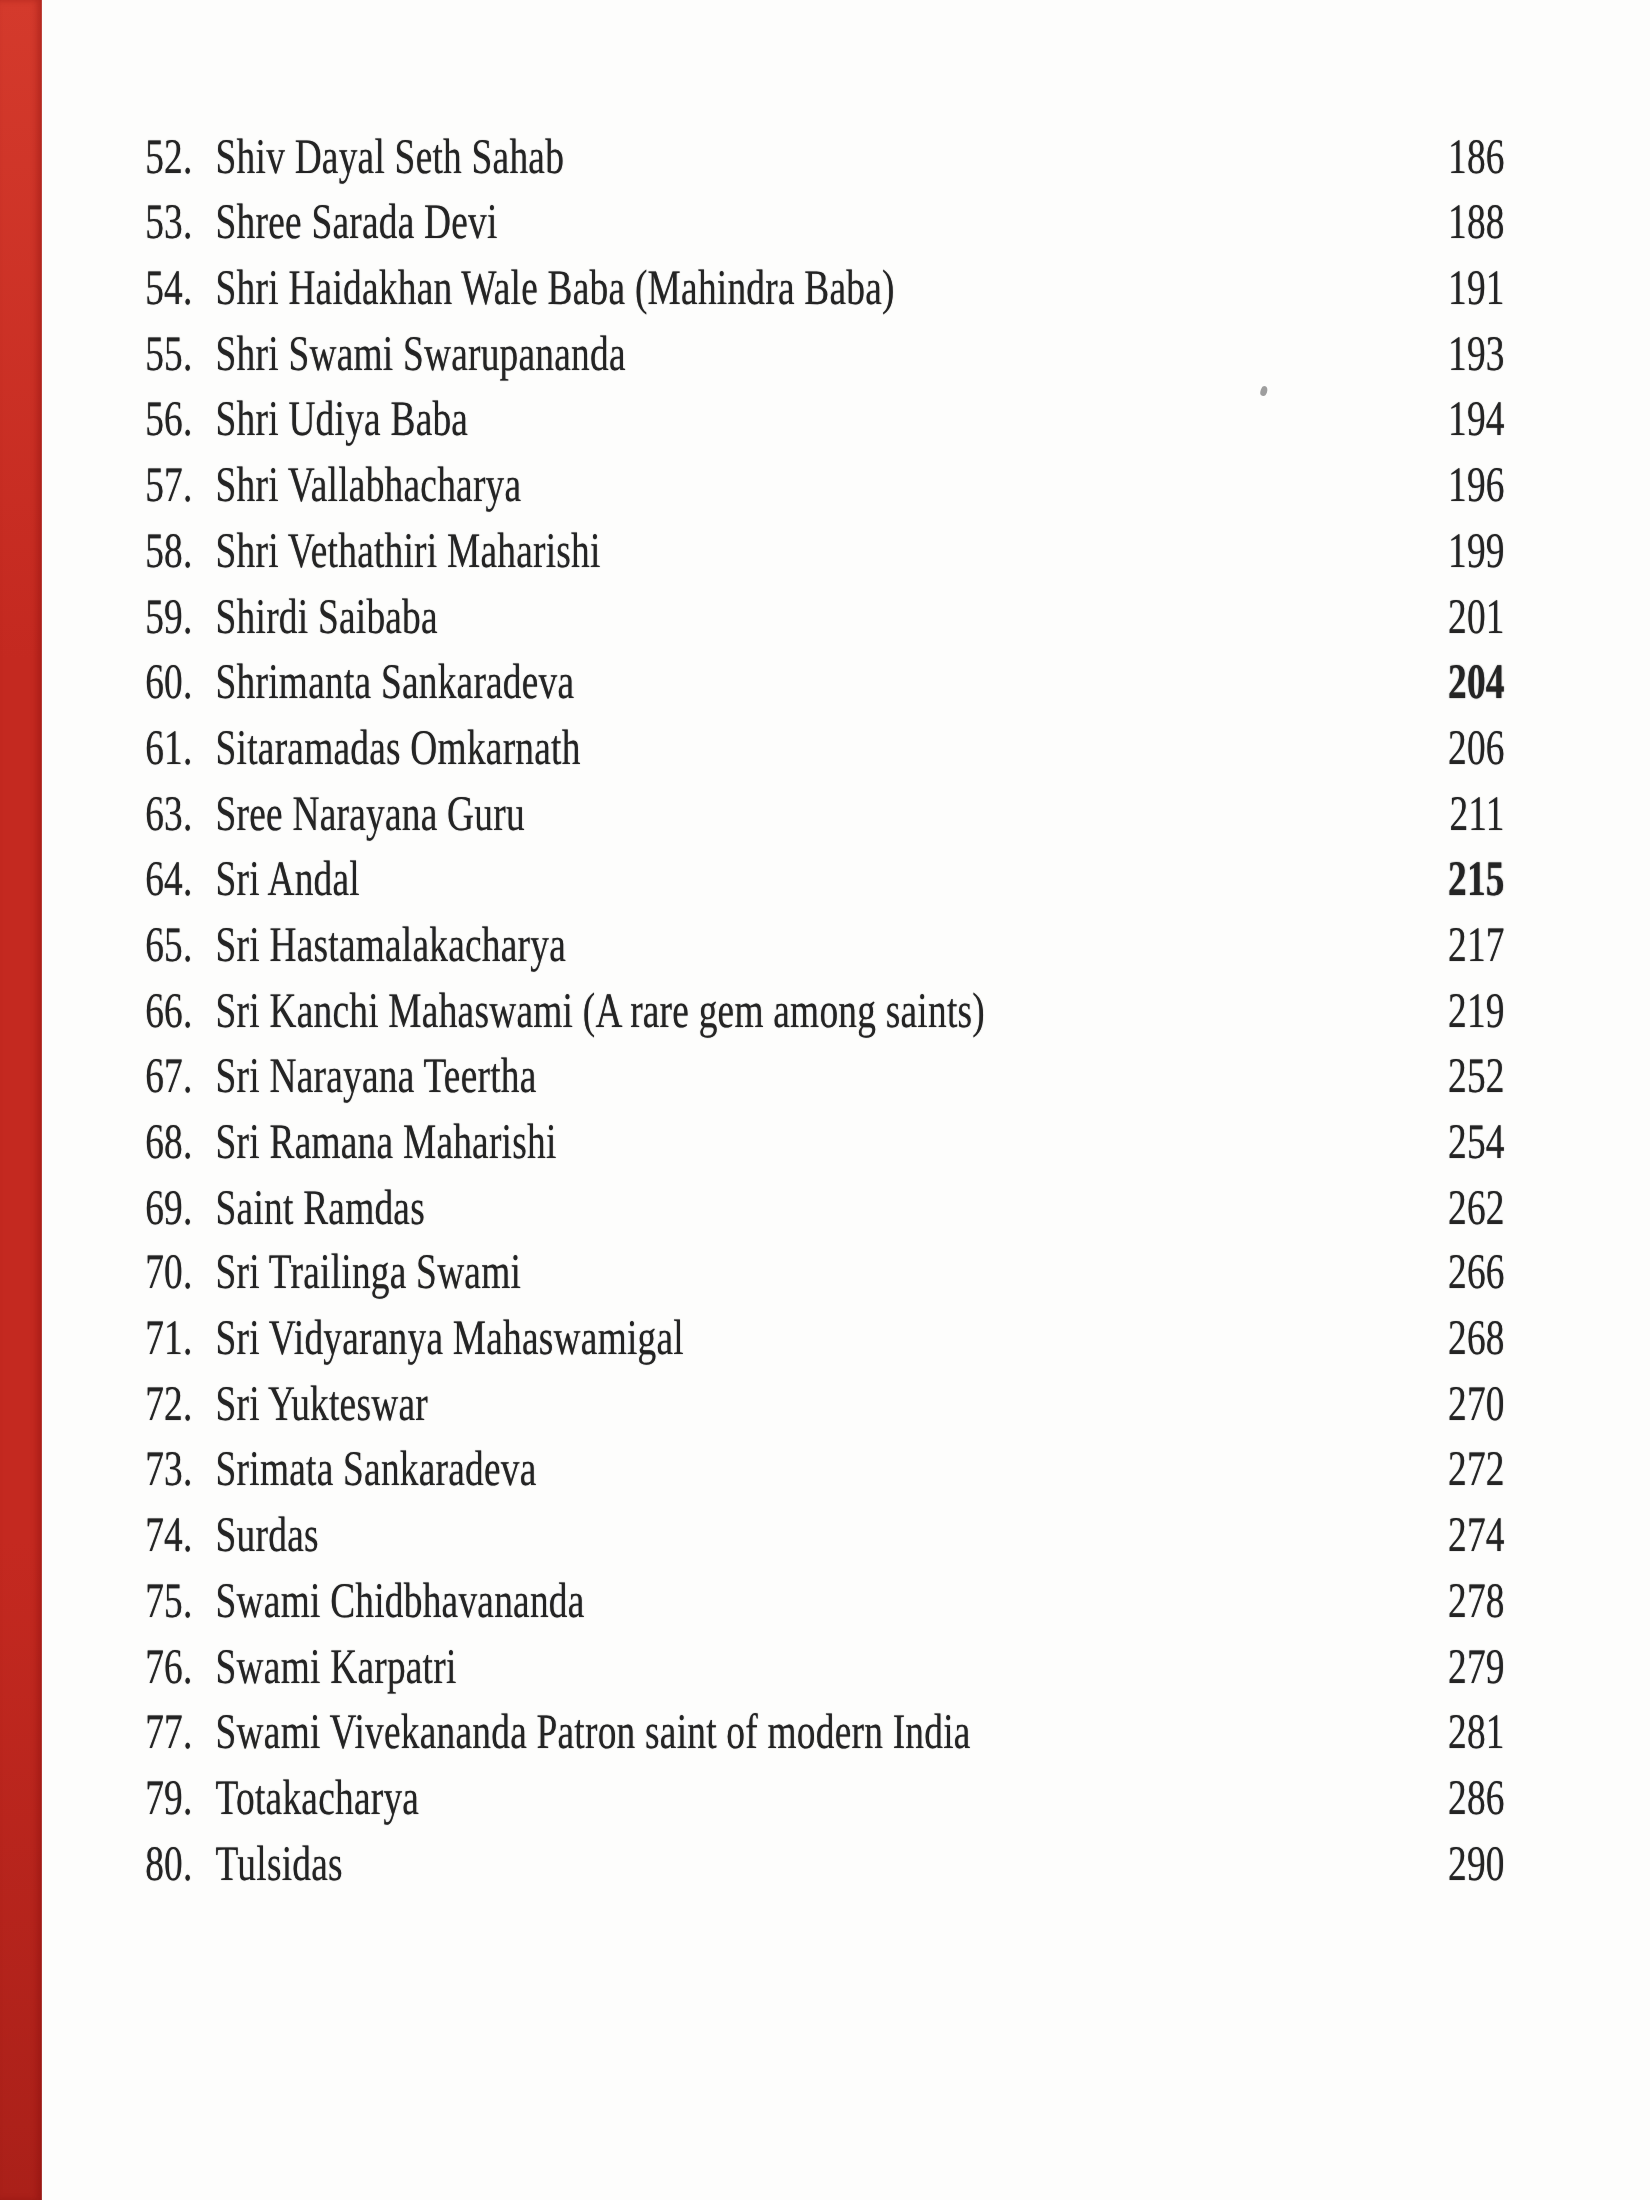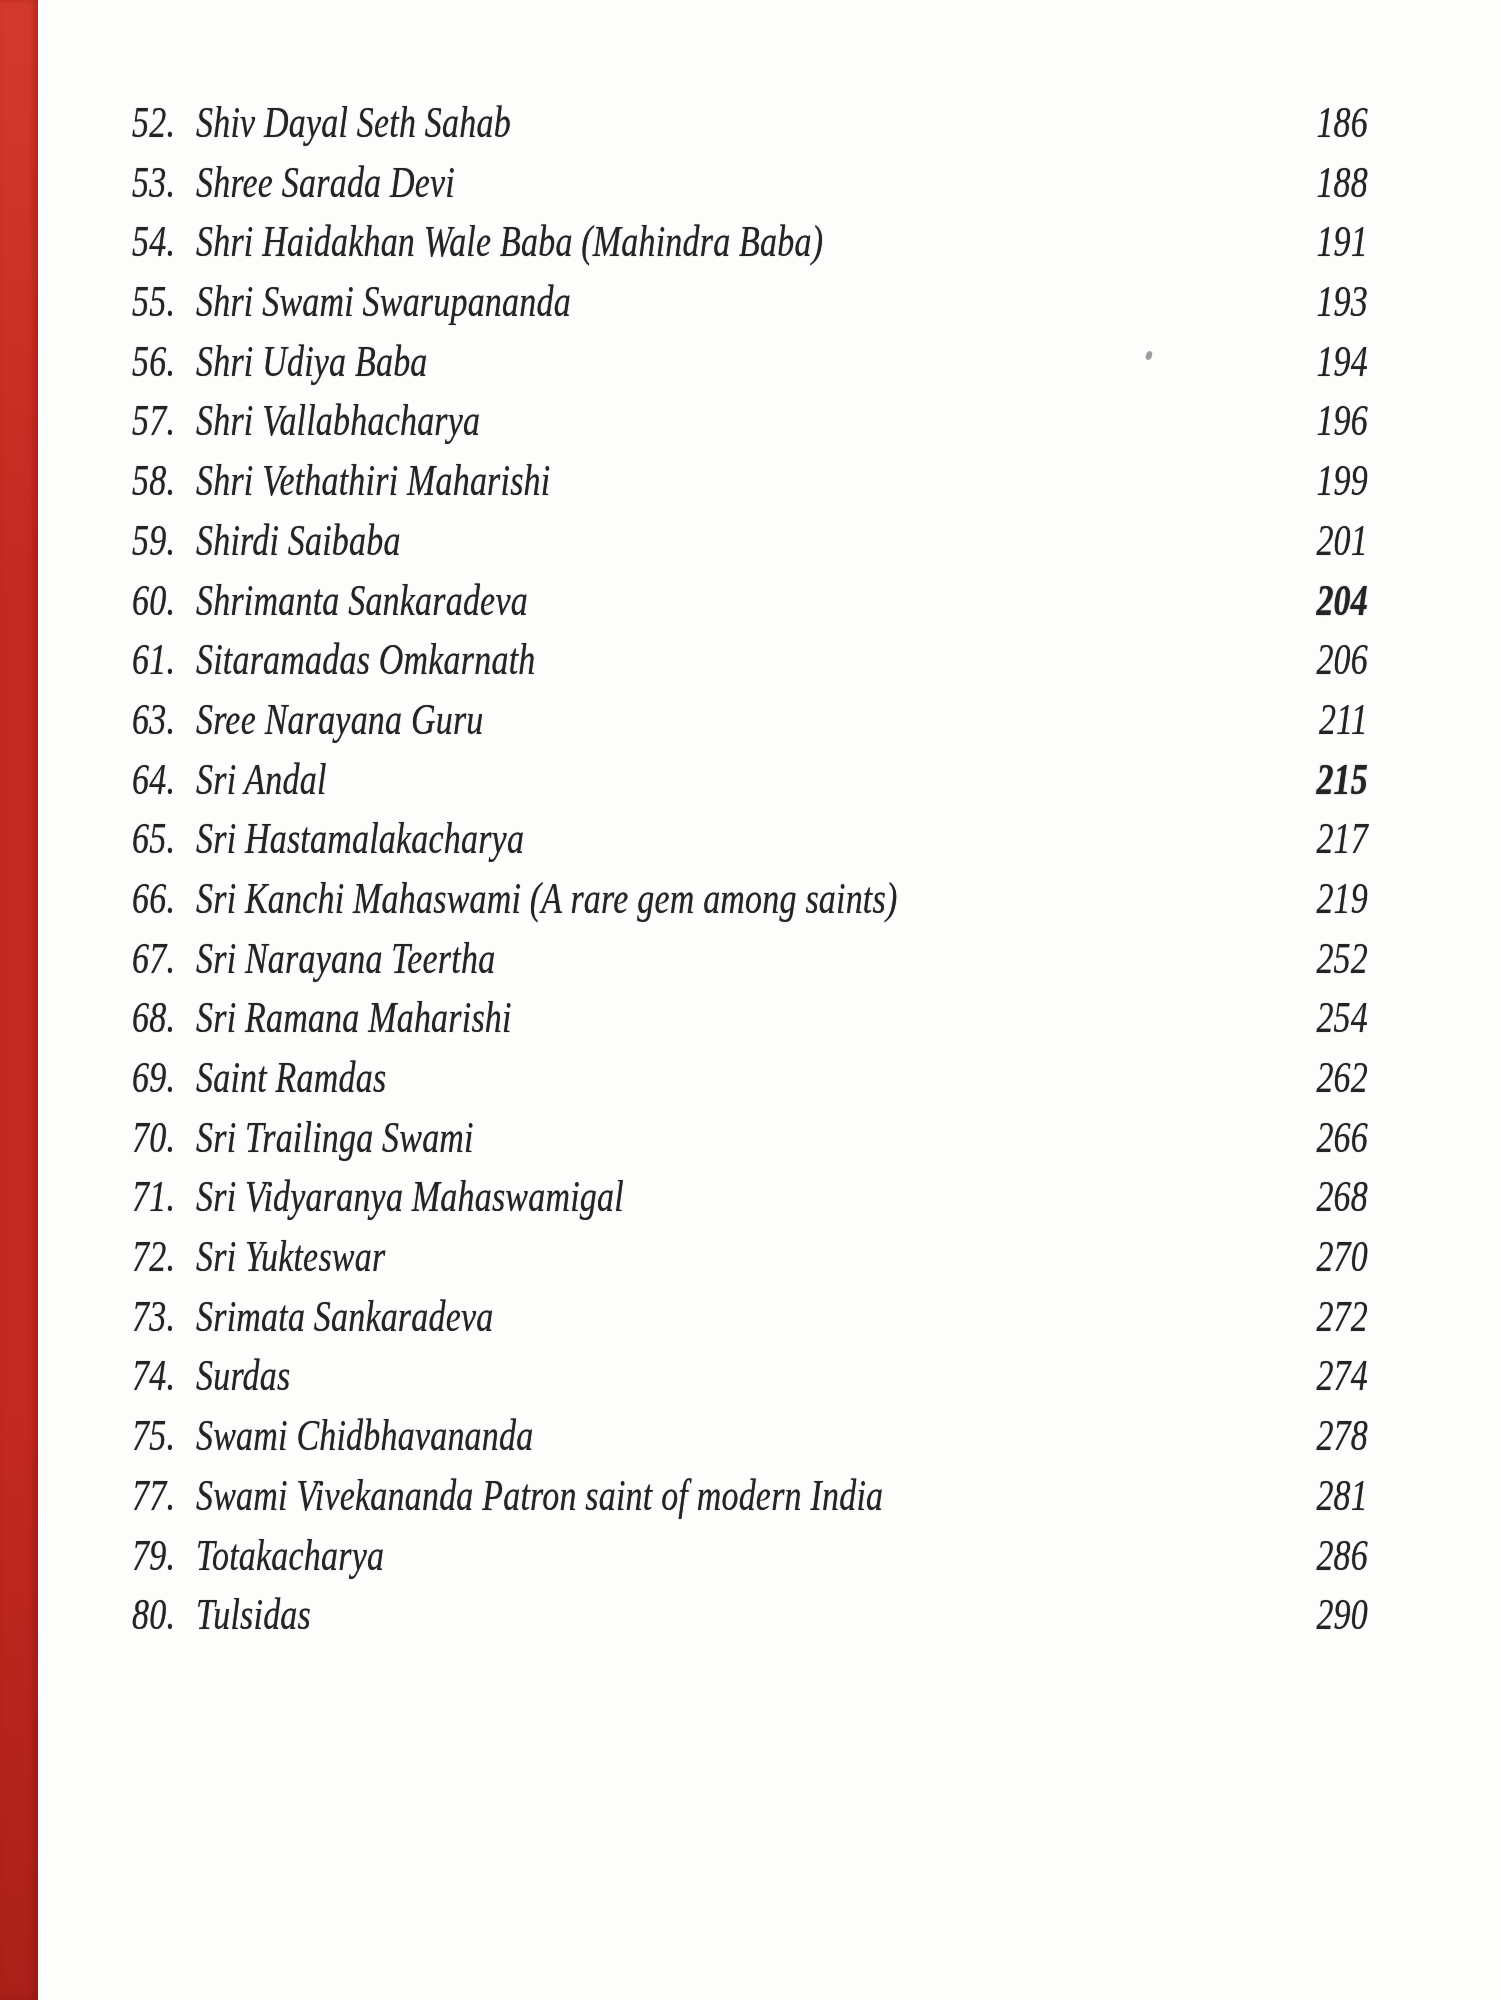--- a/index.html
+++ b/index.html
@@ -31,22 +31,21 @@
     position: absolute;
     left: 0;
     top: 103px;
     width: 1500px;
     padding: 0 132px;
     box-sizing: border-box;
   }
   .row {
     height: 59.7px;
     display: flex;
-    align-items: flex-start;
-    font-style: italic;
+    align-items: flex-end;
   }
   .rowline {
     display: flex;
     align-items: baseline;
     width: 100%;
     transform: scaleY(1.33);
     transform-origin: 50% 50%;
     font-size: 34px;
     color: #242424;
     letter-spacing: 0.2px;
@@ -291,20 +290,28 @@
 
   <div class="row">
     <div class="rowline" style="color: rgb(36, 36, 36);">
       <span class="num">75.</span>
       <span class="title">Swami Chidbhavananda</span>
       <span class="spacer"></span>
       <span class="pageno">278</span>
     </div>
   </div>
 
+  <div class="row">
+    <div class="rowline" style="color: rgb(36, 36, 36);">
+      <span class="num">76.</span>
+      <span class="title">Swami Karpatri</span>
+      <span class="spacer"></span>
+      <span class="pageno">279</span>
+    </div>
+  </div>
 
   <div class="row">
     <div class="rowline" style="color: rgb(36, 36, 36);">
       <span class="num">77.</span>
       <span class="title">Swami Vivekananda Patron saint of modern India</span>
       <span class="spacer"></span>
       <span class="pageno">281</span>
     </div>
   </div>
 

